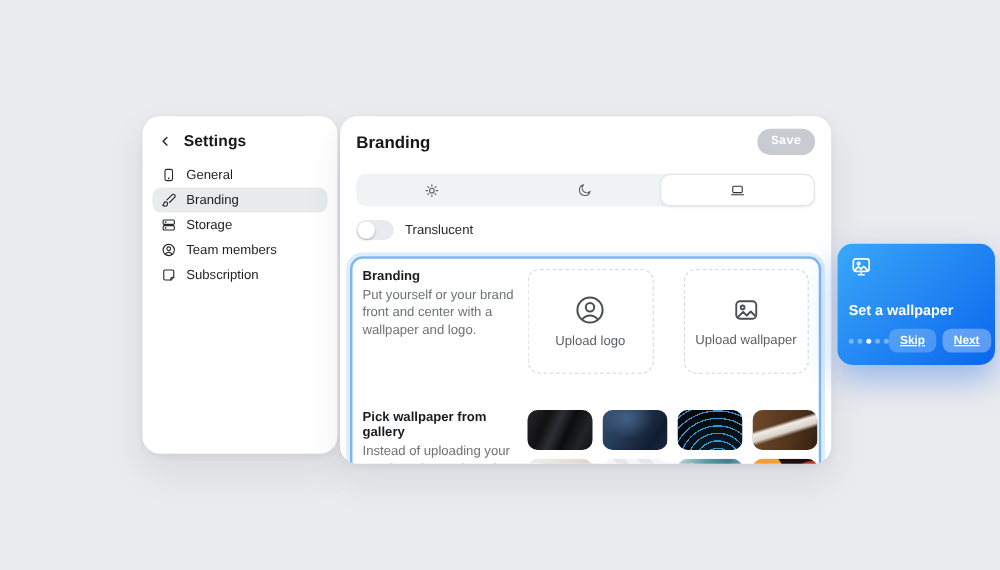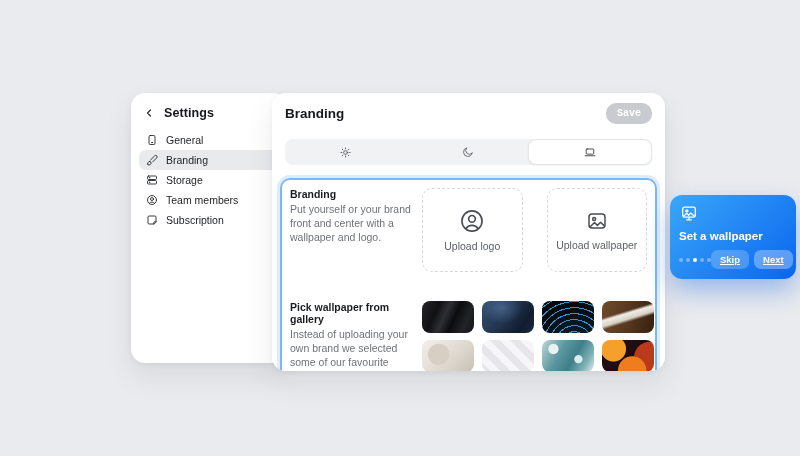--- a/index.html
+++ b/index.html
@@ -9,21 +9,21 @@
     font-family:"Liberation Sans","DejaVu Sans",sans-serif;
     color:#16181b;
     position:relative;
   }
   .card {
     position:absolute; background:#fff; border-radius:14px;
     box-shadow:0 14px 30px rgba(16,24,40,.08), 0 2px 6px rgba(16,24,40,.05);
   }
 
   
-  .sidebar { left:131px; top:93px; width:156px; height:270px; padding:11px 8px; }
+  .sidebar { left:114px; top:93px; width:156px; height:270px; padding:11px 8px; }
   .sidebar-header { display:flex; align-items:center; gap:9px; padding:2px 4px 10px 4px; }
   .sidebar-header .chev { display:flex; align-items:center; }
   .sidebar-title { font-size:12.5px; font-weight:700; letter-spacing:.1px; }
   .side-item {
     display:flex; align-items:center; gap:8px; height:20px;
     padding:0 7px; border-radius:7px; font-size:10.5px; color:#1c1e21;
     cursor:default; white-space:nowrap;
   }
   .side-item.active { background:#e9eaec; }
   .side-item .ic { display:flex; align-items:center; flex:0 0 auto; }
@@ -84,21 +84,21 @@
   .t8 { background:radial-gradient(circle at 22% 28%,#f4a02a 0 26%,transparent 28%),radial-gradient(circle at 58% 95%,#ef7c1f 0 32%,transparent 34%),radial-gradient(circle at 92% 55%,#bc3a1c 0 30%,transparent 32%),linear-gradient(135deg,#2a1013,#100a0f); }
 
   
   .tooltip {
     position:absolute; left:670px; top:195px; width:126px;
     background:linear-gradient(135deg,#3aa7f9 0%,#0a66ee 100%);
     border-radius:12px; padding:9px 9px 10px 9px; color:#fff;
     box-shadow:0 12px 26px rgba(18,98,225,.38);
   }
   .tt-icon { display:flex; }
-  .tt-title { font-size:11.5px; font-weight:700; margin-top:7px; }
+  .tt-title { font-size:11.5px; font-weight:700; margin-top:20px; }
   .tt-body { font-size:9.8px; line-height:1.36; margin-top:4px; color:rgba(255,255,255,.95); }
   .tt-footer { display:flex; align-items:center; justify-content:space-between; margin-top:8px; }
   .dots { display:flex; gap:3px; align-items:center; }
   .dot { width:4px; height:4px; border-radius:50%; background:rgba(255,255,255,.38); }
   .dot.active { background:#fff; }
   .tt-btns { display:flex; gap:5px; }
   .tt-btn {
     border:none; border-radius:7px; color:#fff; font-family:inherit;
     font-size:9.5px; font-weight:600; padding:4px 9px; cursor:pointer;text-decoration:underline;
   }
@@ -191,20 +191,26 @@
           <svg width="13" height="13" viewBox="0 0 24 24" class="seg-ic">
               <path d="M20.5 13.2A8 8 0 1 1 10.8 3.5a6.3 6.3 0 0 0 9.7 9.7z"></path>
             </svg>
         </div>
         <div class="segment selected">
           <svg width="14" height="13" viewBox="0 0 24 24" class="seg-ic">
               <rect x="5" y="5.5" width="14" height="9.5" rx="1.6"></rect>
               <path d="M3 18h18"></path>
             </svg>
         </div>
+      </div>
+      <div class="toggle-row">
+        <div class="toggle">
+            <div class="knob"></div>
+          </div>
+        <span class="toggle-label">Translucent</span>
       </div>
     </div>
   </div>
 
   <div class="highlight">
     <div class="section-row">
       <div class="sec-left">
         <div class="sec-label">Branding</div>
         <div class="sec-desc">Put yourself or your brand front and center with a wallpaper and logo.</div>
       </div>

